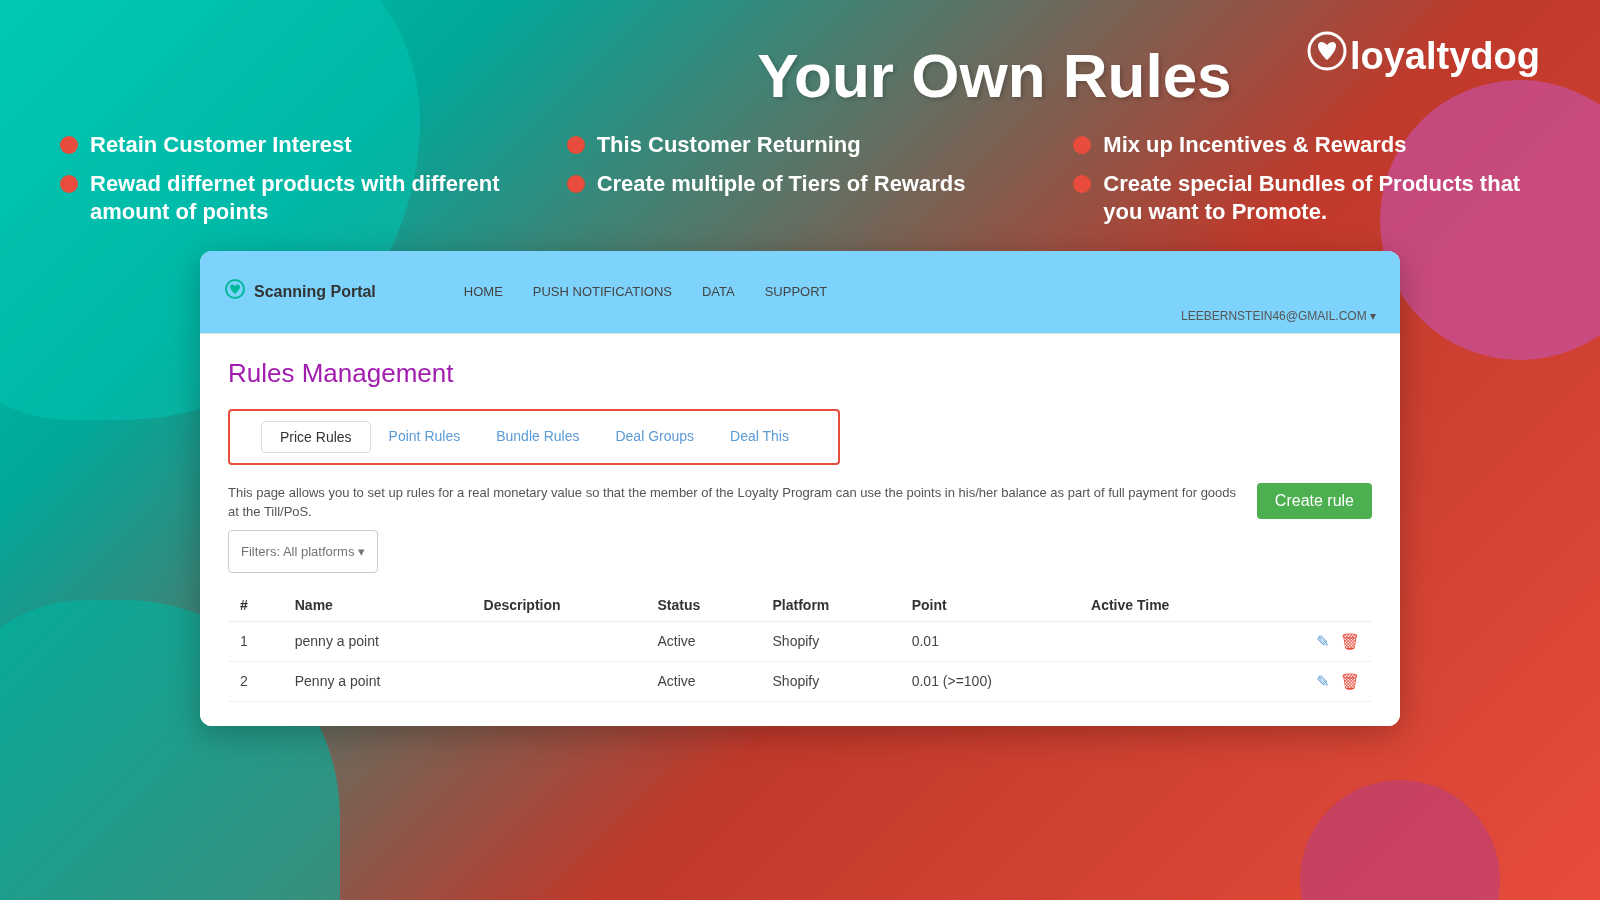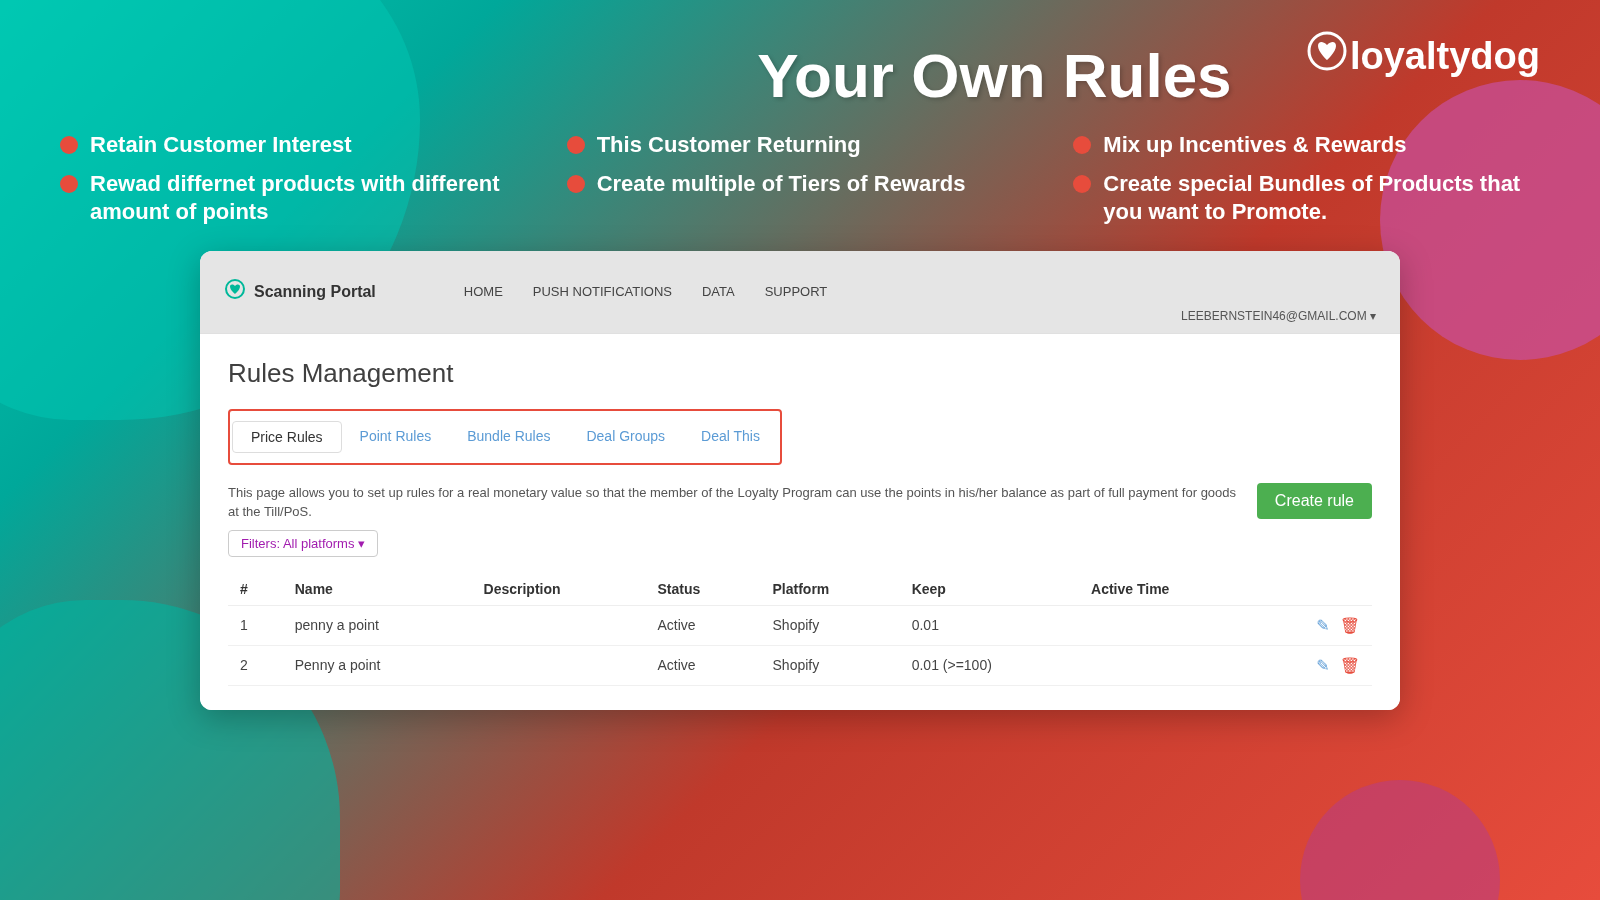--- a/index.html
+++ b/index.html
@@ -134,21 +134,21 @@
       box-shadow: 0 8px 32px rgba(0,0,0,0.25);
       margin: 0 auto;
       width: 1200px;
     }
 
     
     .portal-nav {
       display: flex;
       align-items: center;
       padding: 10px 24px;
-      background: #e5e5e5;
+      background: #7dd3fc;
       border-bottom: 1px solid #e0e0e0;
       gap: 30px;
     }
     .portal-logo {
       display: flex;
       align-items: center;
       gap: 8px;
       font-weight: 700;
       font-size: 16px;
       color: #333;
@@ -180,29 +180,29 @@
 
     
     .portal-body {
       padding: 24px 28px;
       background: white;
     }
 
     .rules-title {
       font-size: 26px;
       font-weight: 400;
-      color: #404040;
+      color: #a21caf;
       margin-bottom: 20px;
     }
 
     
     .tabs-highlighted {
       border: 2.5px solid #e74c3c;
       border-radius: 4px;
-      padding: 10px 2px;
+      padding: 10px 31px;
       display: inline-flex;
       gap: 0;
       margin-bottom: 18px;
       background: white;
       justify-content: center;
     }
     .tab {
       padding: 7px 18px;
       font-size: 14px;
       color: #5b9bd5;
@@ -244,23 +244,23 @@
       font-weight: 500;
     }
 
     
     .filter-bar {
       margin-bottom: 16px;
     }
     .filter-dropdown {
       border: 1px solid #ccc;
       border-radius: 4px;
-      padding: 5px 12px;
+      padding: 13px 12px;
       font-size: 13px;
-      color: #a21caf;
+      color: #737373;
       cursor: pointer;
       display: inline-flex;
       align-items: center;
       gap: 6px;
     }
 
     
     .rules-table {
       width: 100%;
       border-collapse: collapse;
@@ -392,21 +392,21 @@
 
       
       <table class="rules-table">
         <thead>
           <tr>
             <th>#</th>
             <th>Name</th>
             <th>Description</th>
             <th>Status</th>
             <th>Platform</th>
-            <th>Keep</th>
+            <th>Point</th>
             <th>Active Time</th>
             <th></th>
           </tr>
         </thead>
         <tbody>
           <tr>
             <td>1</td>
             <td>penny a point</td>
             <td></td>
             <td>Active</td>

